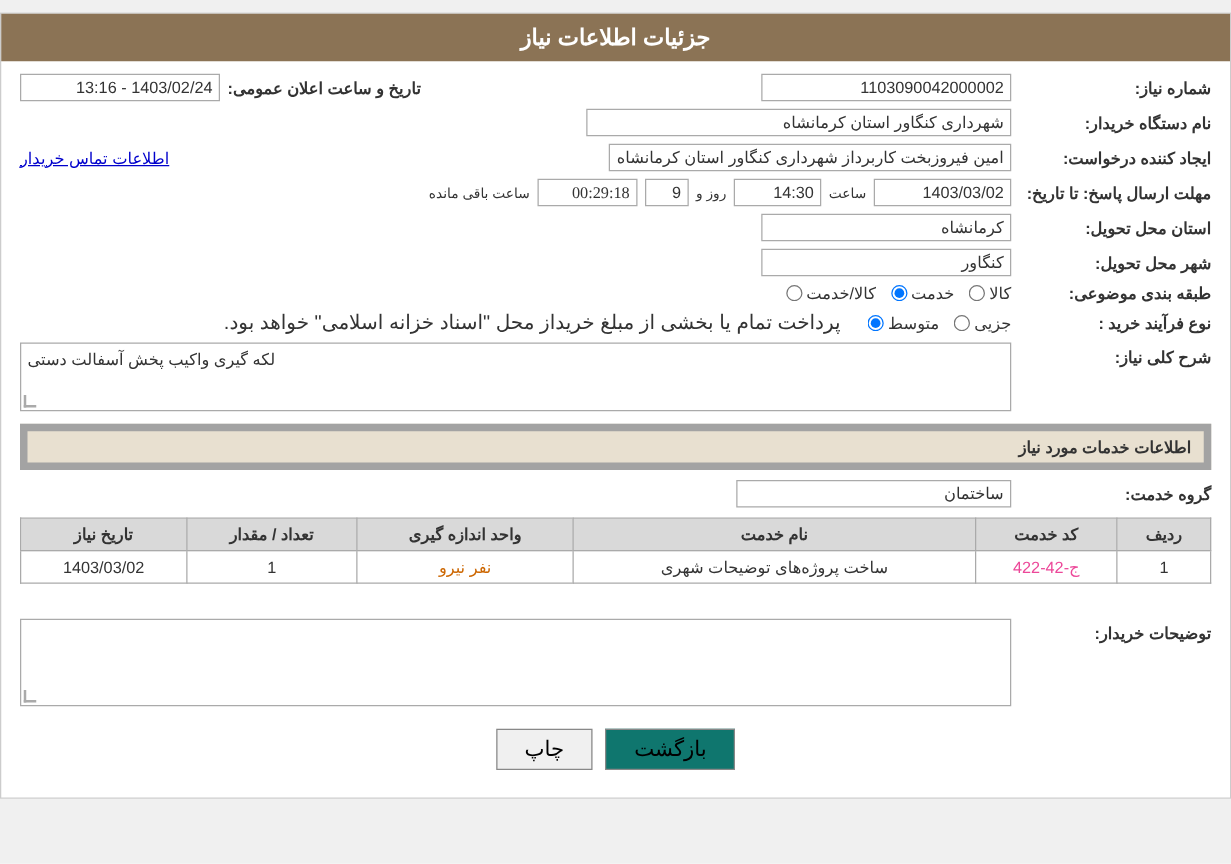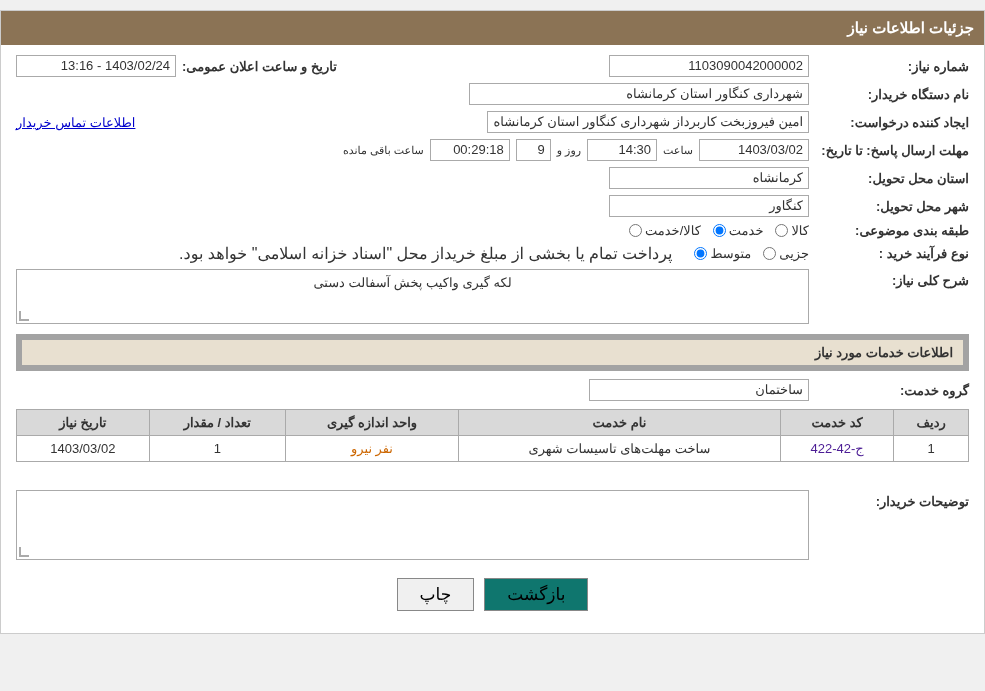--- a/index.html
+++ b/index.html
@@ -12,22 +12,23 @@
     }
     .page-wrapper {
       max-width: 985px;
       margin: 10px auto;
       background: #fff;
       border: 1px solid #ccc;
     }
     .header-bar {
       background: #8B7355;
       color: #fff;
+      text-align: center;
       padding: 8px 10px;
-      font-size: 15px;
+      font-size: 18px;
       font-weight: bold;
     }
     .main-content {
       padding: 10px 15px;
     }
     .section-title {
       background: #e8e0d0;
       border: 6px solid #a3a3a3;
       padding: 5px 10px;
       font-weight: bold;
@@ -164,21 +165,21 @@
 
     <div class="info-row">
       <span class="info-label">مهلت ارسال پاسخ: تا تاریخ:</span>
       <span class="info-value">
         <div class="time-fields">
           <span class="inline-input" style="min-width:110px; display:inline-block;">1403/03/02</span>
           <span class="time-label">ساعت</span>
           <span class="inline-input" style="min-width:70px; display:inline-block;">14:30</span>
           <span class="time-label">روز و</span>
           <span class="inline-input" style="min-width:35px; display:inline-block;">9</span>
-          <span class="inline-input" style="min-width:80px; display:inline-block;">00:29:18</span>
+          <span class="inline-input" style="min-width:80px; display:inline-block;font-family:Liberation Serif, serif;">00:29:18</span>
           <span class="time-label">ساعت باقی مانده</span>
         </div>
       </span>
     </div>
 
     <div class="info-row">
       <span class="info-label">استان محل تحویل:</span>
       <span class="info-value">
         <span class="inline-input" style="min-width:200px; display:inline-block;">کرمانشاه</span>
       </span>
@@ -224,21 +225,21 @@
             <input type="radio" name="faraeend" checked="" style="">
           </div>
           <span style="margin-right:10px; font-size:16px; color:#333;">پرداخت تمام یا بخشی از مبلغ خریداز محل "اسناد خزانه اسلامی" خواهد بود.</span>
         </div>
       </span>
     </div>
 
     <div class="info-row" style="align-items: flex-start;">
       <span class="info-label" style="padding-top:4px;">شرح کلی نیاز:</span>
       <span class="info-value">
-        <div style="position:relative; border:1px solid #aaa; min-height:55px; padding:5px; background:#fff; min-width:500px; text-align:center;">
+        <div style="position:relative; border:1px solid #aaa; min-height:55px; padding:5px; background:#fff; min-width:500px; text-align:left;">
           <span>لکه گیری واکیب پخش آسفالت دستی</span>
           <div style="position:absolute; bottom:2px; left:2px; width:10px; height:10px; border-bottom:2px solid #aaa; border-left:2px solid #aaa; cursor:se-resize;"></div>
         </div>
       </span>
     </div>
 
     <div class="section-title">اطلاعات خدمات مورد نیاز</div>
 
     <div class="info-row">
       <span class="info-label">گروه خدمت:</span>
@@ -254,22 +255,22 @@
           <th>کد خدمت</th>
           <th>نام خدمت</th>
           <th>واحد اندازه گیری</th>
           <th>تعداد / مقدار</th>
           <th>تاریخ نیاز</th>
         </tr>
       </thead>
       <tbody id="services-tbody">
       <tr>
       <td>1</td>
-      <td style="color:#4c1d95;">ج-42-422</td>
-      <td>ساخت مهلت‌های تاسیسات شهری</td>
+      <td style="color:#ec4899;">ج-42-422</td>
+      <td>ساخت پروژه‌های توضیحات شهری</td>
       <td style="color:#cc6600;">نفر نیرو</td>
       <td>1</td>
       <td>1403/03/02</td>
     </tr>
         </tbody>
     </table>
 
     <div class="info-row" style="align-items:flex-start;margin-top:28px;">
       <span class="info-label" style="padding-top:4px;">توضیحات خریدار:</span>
       <span class="info-value">

